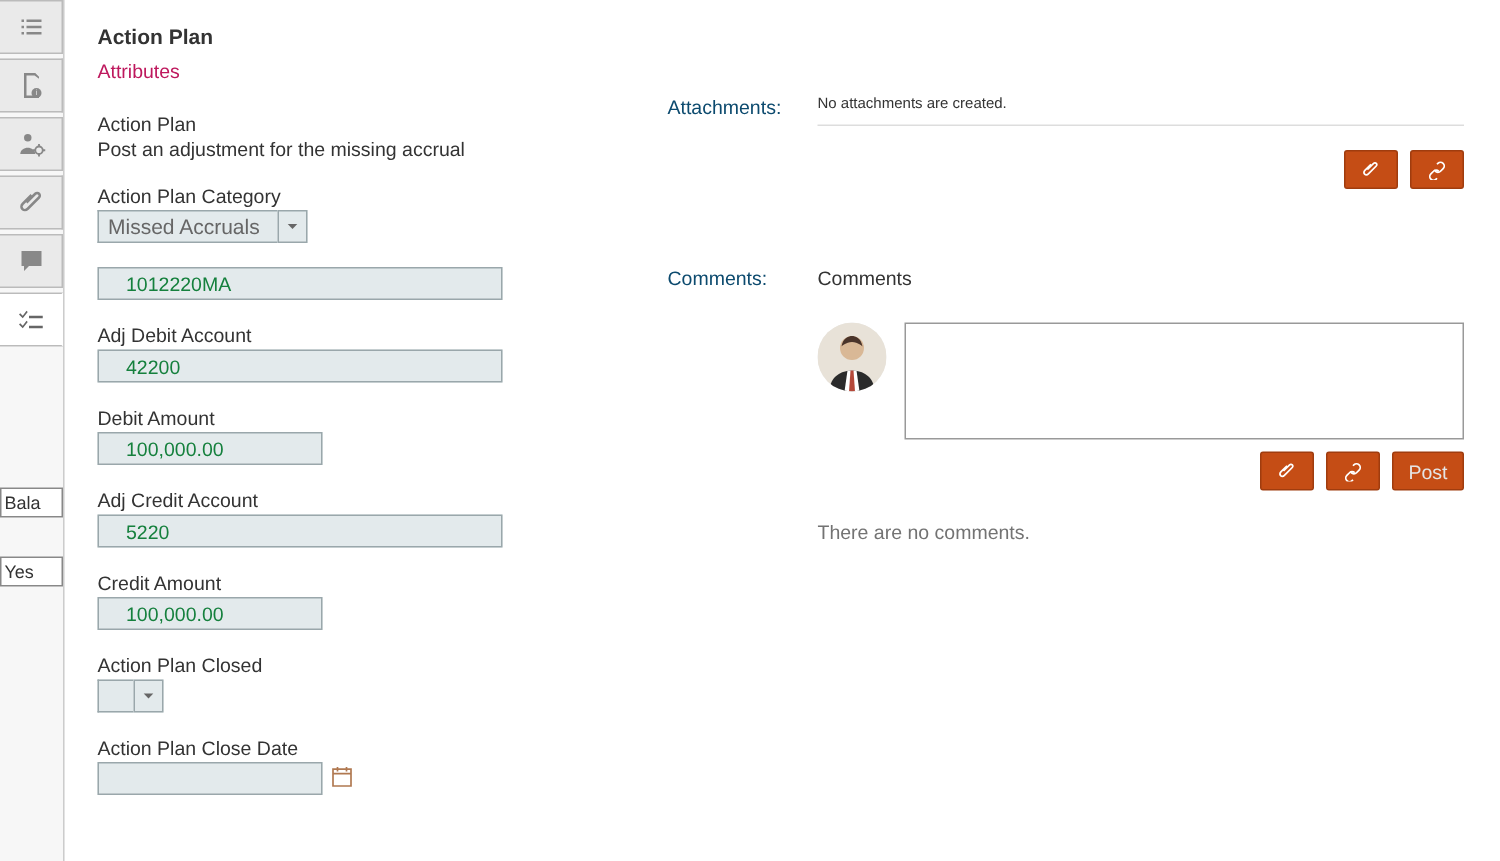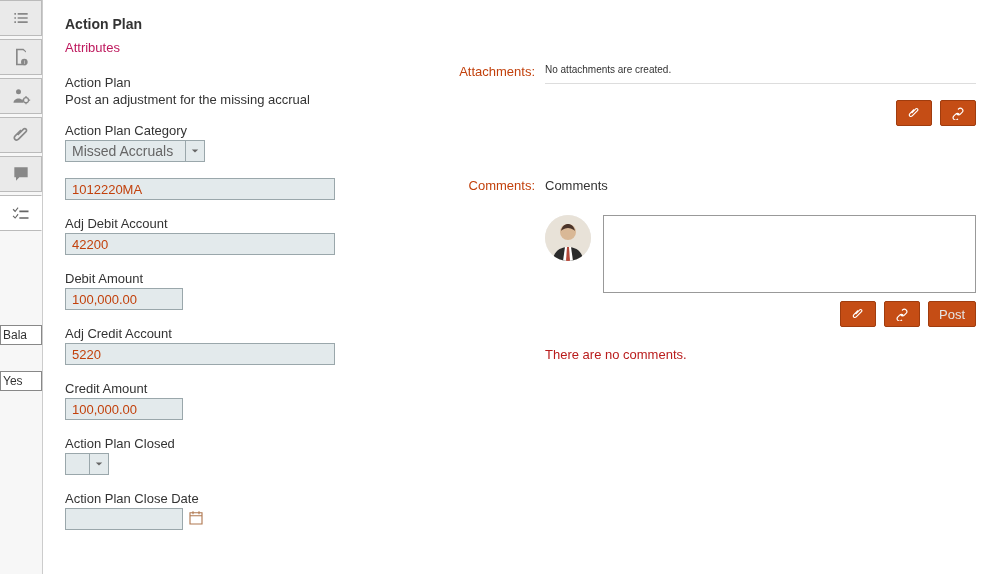--- a/index.html
+++ b/index.html
@@ -99,22 +99,22 @@
 }
 .field-static {
   font-size: 13px;
   color: #333;
 }
 .input-like {
   height: 22px;
   line-height: 22px;
   background: #e3eaec;
   border: 1px solid #9aa7ab;
-  padding: 0 6px;
-  color: #c2410c;
+  padding: 0 18px;
+  color: #15803d;
   font-size: 13px;
   box-sizing: border-box;
   overflow: hidden;
 }
 .select-like {
   display: flex;
   align-items: stretch;
   height: 22px;
   width: 140px;
 }
@@ -132,26 +132,26 @@
   width: 18px;
   background: #e3eaec;
   border: 1px solid #9aa7ab;
   display: flex;
   align-items: center;
   justify-content: center;
   cursor: pointer;
 }
 .select-like .sel-btn svg { width: 8px; height: 8px; }
 .w270 { width: 270px; }
-.w150 { width: 118px; }
+.w150 { width: 150px; }
 .date-row { display: flex; align-items: center; gap: 4px; }
 .date-icon { color: #b16d40; }
 .right-label {
-  color: #c2410c;
-  text-align: right;
+  color: #0c4a6e;
+  text-align: left;
   padding-right: 10px;
   white-space: nowrap;
 }
 .attach-row, .comments-row {
   display: flex;
   align-items: flex-start;
   border-bottom: none;
 }
 .attach-row { margin-top: 4px; }
 .attach-label-col { width: 90px; }
@@ -207,21 +207,21 @@
   background: #fff;
   resize: none;
   box-sizing: border-box;
   font-family: inherit;
   font-size: 13px;
   padding: 4px;
 }
 .comment-empty {
   margin-top: 20px;
   font-size: 13px;
-  color: #b91c1c;
+  color: #737373;
 }
 </style>
 </head>
 <body>
 
 <div class="page">
 
   <div class="tab-strip">
     <div class="tab">
       <svg viewBox="0 0 24 24">

